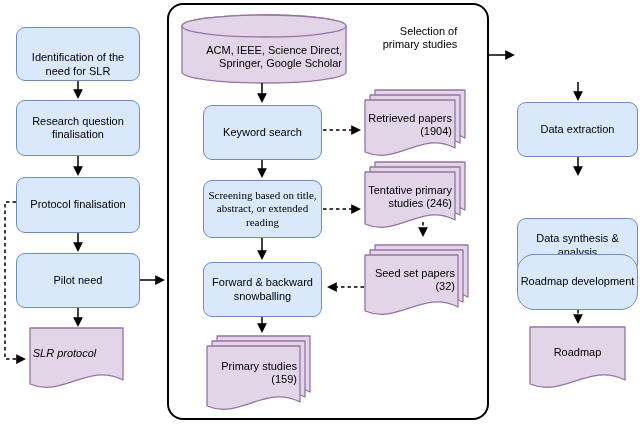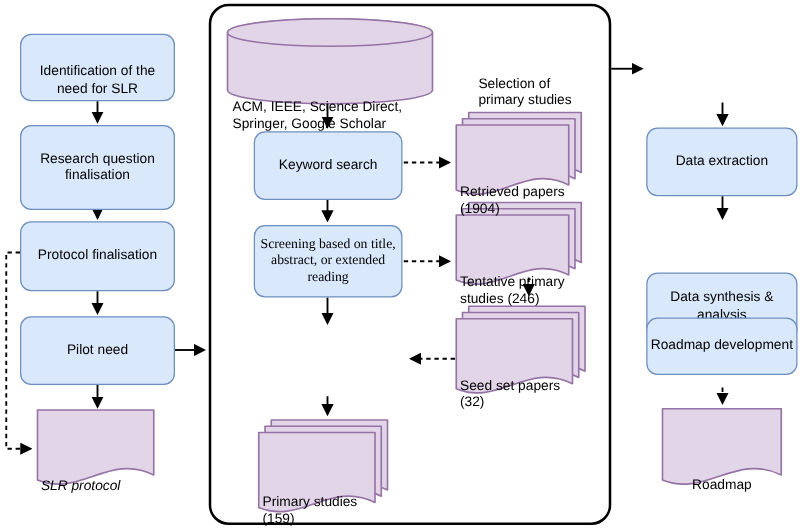--- a/index.html
+++ b/index.html
@@ -10,21 +10,21 @@
   .panel{
     position:absolute;border:2px solid #000;border-radius:16px;background:transparent;
   }
   svg.layer{position:absolute;left:0;top:0;}
   .node{
     position:absolute;display:flex;align-items:center;justify-content:center;text-align:center;
     background:var(--box-fill,#dae8fc);border:1.5px solid var(--box-stroke,#6c8ebf);
     border-radius:9px;box-sizing:border-box;padding:2px;
   }
   .shape-label{
-    position:absolute;display:flex;align-items:center;justify-content:center;text-align:left;margin-top:36px;
+    position:absolute;display:flex;align-items:center;justify-content:center;text-align:right;
   }
   .cyl{fill:var(--purple-fill,#e1d5e7);stroke:var(--purple-stroke,#9673a6);stroke-width:1.3;}
   .doc{fill:var(--purple-fill,#e1d5e7);stroke:var(--purple-stroke,#9673a6);stroke-width:1.3;stroke-linejoin:round;}
   .edge{stroke:var(--line,#000);stroke-width:1.5;fill:none;}
   .edge.dashed{stroke-dasharray:3.5 3;}
 </style>
 </head>
 <body>
 
 <div class="canvas">
@@ -96,42 +96,45 @@
       <path class="edge dashed" marker-end="url(#arr)" d="M578 310 V322"></path>
     </g>
   </svg>
 
   <div class="shape-label" style="left:367px;top:20px;width:106px;height:36px;white-space:pre-line;">Selection of
 primary studies</div>
 
   <div class="node" style="left:16px;top:27px;width:124px;height:54px;align-items:flex-end;">
     <span>Identification of the need for SLR</span>
   </div>
-  <div class="node" style="left:16px;top:100px;width:124px;height:68px;">
+  <div class="node" style="left:16px;top:100px;width:124px;height:56px;">
     <span>Research question finalisation</span>
   </div>
   <div class="node" style="left:16px;top:177px;width:124px;height:56px;">
     <span>Protocol finalisation</span>
   </div>
   <div class="node" style="left:16px;top:253px;width:124px;height:55px;">
     <span>Pilot need</span>
   </div>
   <div class="node" style="left:203px;top:105px;width:119px;height:55px;">
     <span>Keyword search</span>
   </div>
   <div class="node" style="left:203px;top:180px;width:119px;height:58px;font-family:Liberation Serif, serif;">
     <span>Screening based on title, abstract, or extended reading</span>
   </div>
+  <div class="node" style="left:203px;top:262px;width:119px;height:55px;">
+    <span>Forward &amp; backward snowballing</span>
+  </div>
   <div class="node" style="left:517px;top:102px;width:121px;height:55px;">
     <span>Data extraction</span>
   </div>
   <div class="node" style="left:517px;top:178px;width:121px;height:55px;margin-top:40px;">
     <span>Data synthesis &amp; analysis</span>
   </div>
-  <div class="node" style="left:517px;top:254px;width:121px;height:46px;padding:1px;">
+  <div class="node" style="left:517px;top:254px;width:121px;height:56px;padding:1px;border-radius:17px;">
     <span>Roadmap development</span>
   </div>
 
   <div class="shape-label" style="left:186px;top:36px;width:156px;height:42px;">ACM, IEEE, Science Direct, Springer, Google Scholar</div>
   <div class="shape-label" style="left:21px;top:332px;width:87px;height:44px;font-style:italic;">SLR protocol</div>
   <div class="shape-label" style="left:210px;top:350px;width:87px;height:46px;">Primary studies (159)</div>
   <div class="shape-label" style="left:368px;top:104px;width:84px;height:42px;">Retrieved papers (1904)</div>
   <div class="shape-label" style="left:368px;top:176px;width:84px;height:42px;">Tentative primary studies (246)</div>
   <div class="shape-label" style="left:368px;top:258px;width:87px;height:44px;">Seed set papers (32)</div>
   <div class="shape-label" style="left:533px;top:331px;width:89px;height:44px;">Roadmap</div>

